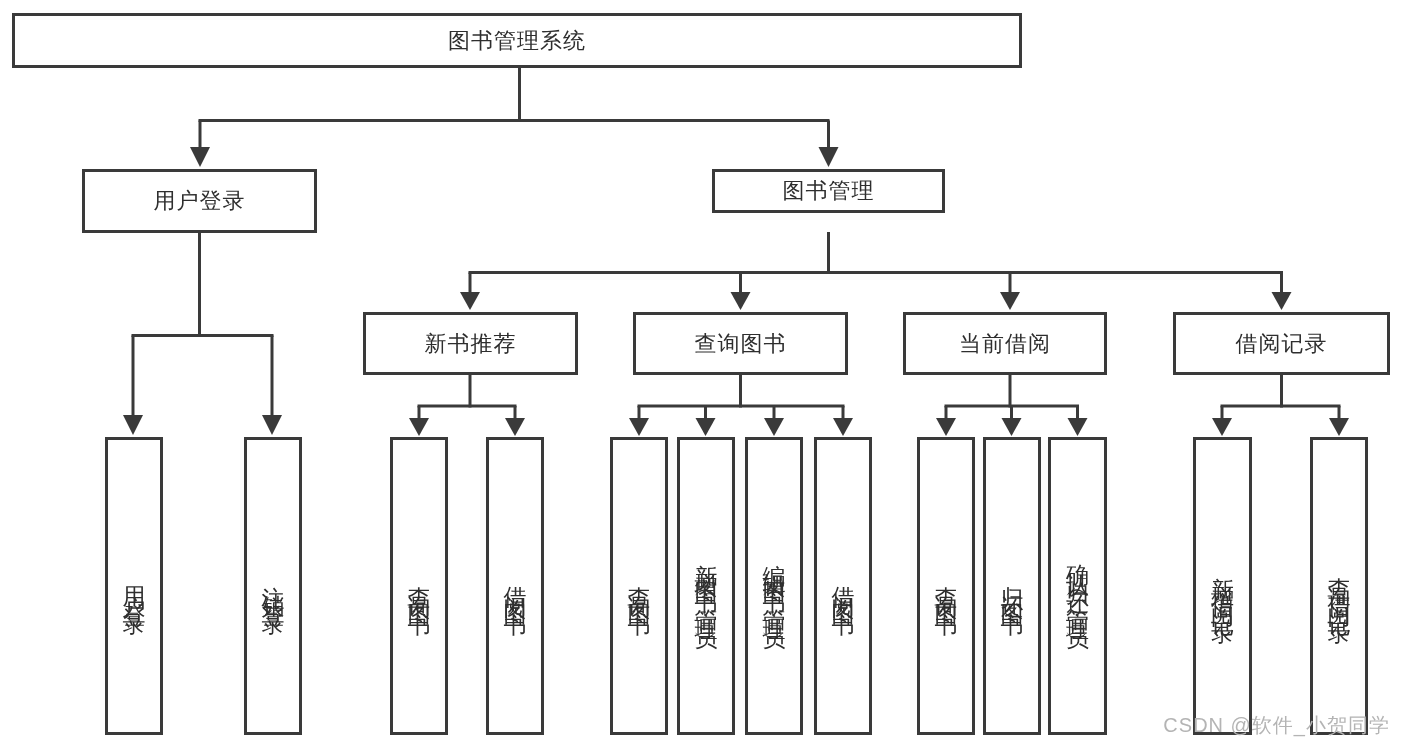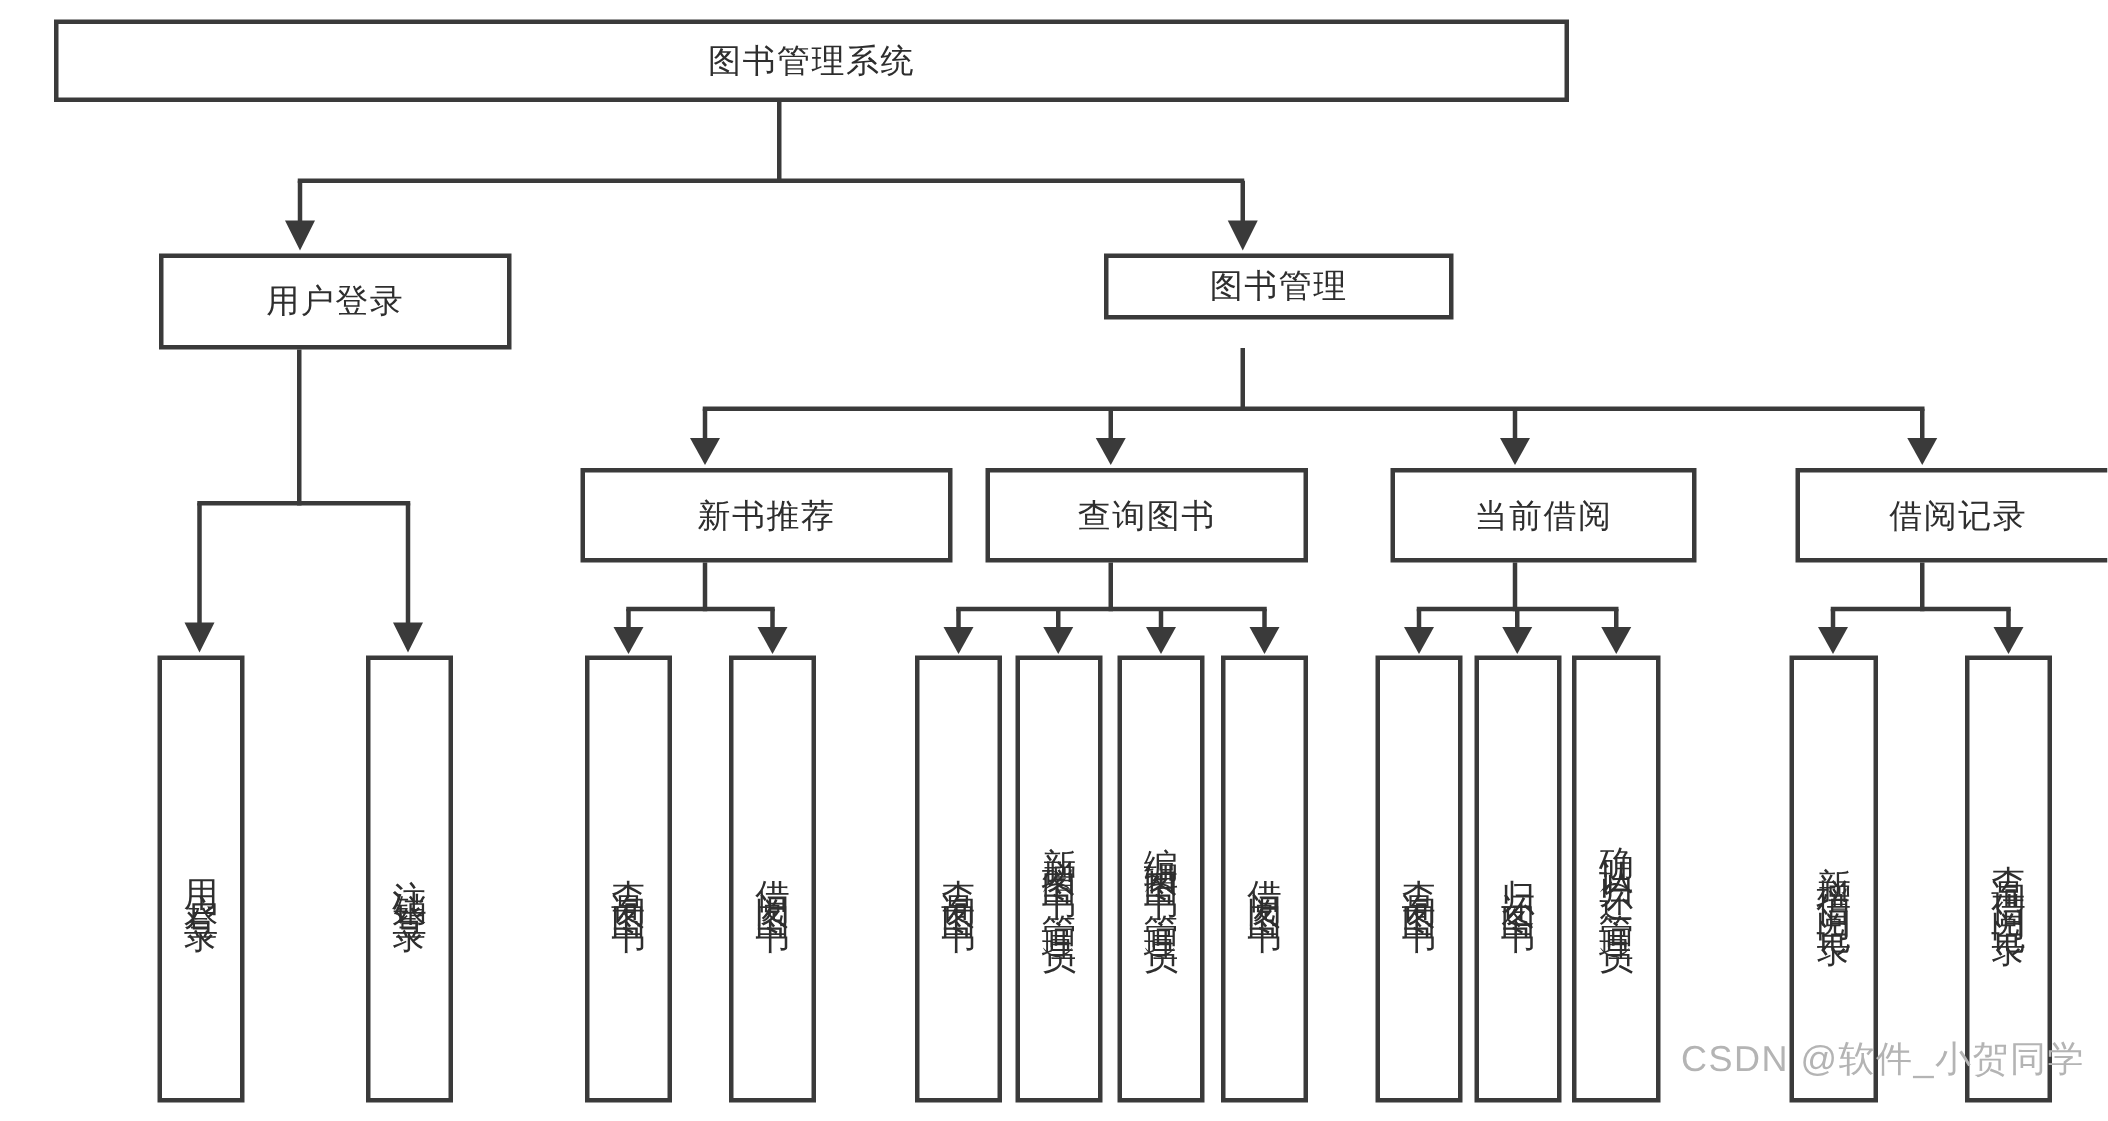--- a/index.html
+++ b/index.html
@@ -9,30 +9,30 @@
     font-family:"Liberation Sans","DejaVu Sans",sans-serif;
     color:var(--text,#2e2e2e);
   }
   #connectors{position:absolute;left:0;top:0;}
   .node{
     position:absolute;background:#ffffff;
     border:3px solid var(--line,#3a3a3a);
     box-sizing:border-box;
     display:flex;align-items:center;justify-content:center;
   }
-  .hbox{font-size:22px;letter-spacing:1px;margin-left:24px;}
+  .hbox{font-size:22px;letter-spacing:1px;}
   .vbox .vtext{
     writing-mode:vertical-rl;
     text-orientation:mixed;
     font-size:23px;line-height:1;letter-spacing:9px;
   }
   .htext{white-space:nowrap;}
   .watermark{
-    position:absolute;right:15px;bottom:25px;
-    font-size:24px;letter-spacing:1px;
+    position:absolute;right:15px;bottom:8px;
+    font-size:20px;letter-spacing:1px;
     color:var(--watermark,#b4b4b4);
     white-space:nowrap;
   }
 </style>
 </head>
 <body>
 
 <div id="canvas">
 
   <svg id="connectors" width="1405" height="747" viewBox="0 0 1405 747">
@@ -108,21 +108,21 @@
     <span class="htext">图书管理系统</span>
   </div>
 
   <div class="node hbox" style="left:82px;top:169px;width:235px;height:64px">
     <span class="htext">用户登录</span>
   </div>
   <div class="node hbox" style="left:712px;top:169px;width:233px;height:44px">
     <span class="htext">图书管理</span>
   </div>
 
-  <div class="node hbox" style="left:363px;top:312px;width:248px;height:63px">
+  <div class="node hbox" style="left:363px;top:312px;width:215px;height:63px">
     <span class="htext">新书推荐</span>
   </div>
   <div class="node hbox" style="left:633px;top:312px;width:215px;height:63px">
     <span class="htext">查询图书</span>
   </div>
   <div class="node hbox" style="left:903px;top:312px;width:204px;height:63px">
     <span class="htext">当前借阅</span>
   </div>
   <div class="node hbox" style="left:1173px;top:312px;width:217px;height:63px">
     <span class="htext">借阅记录</span>

